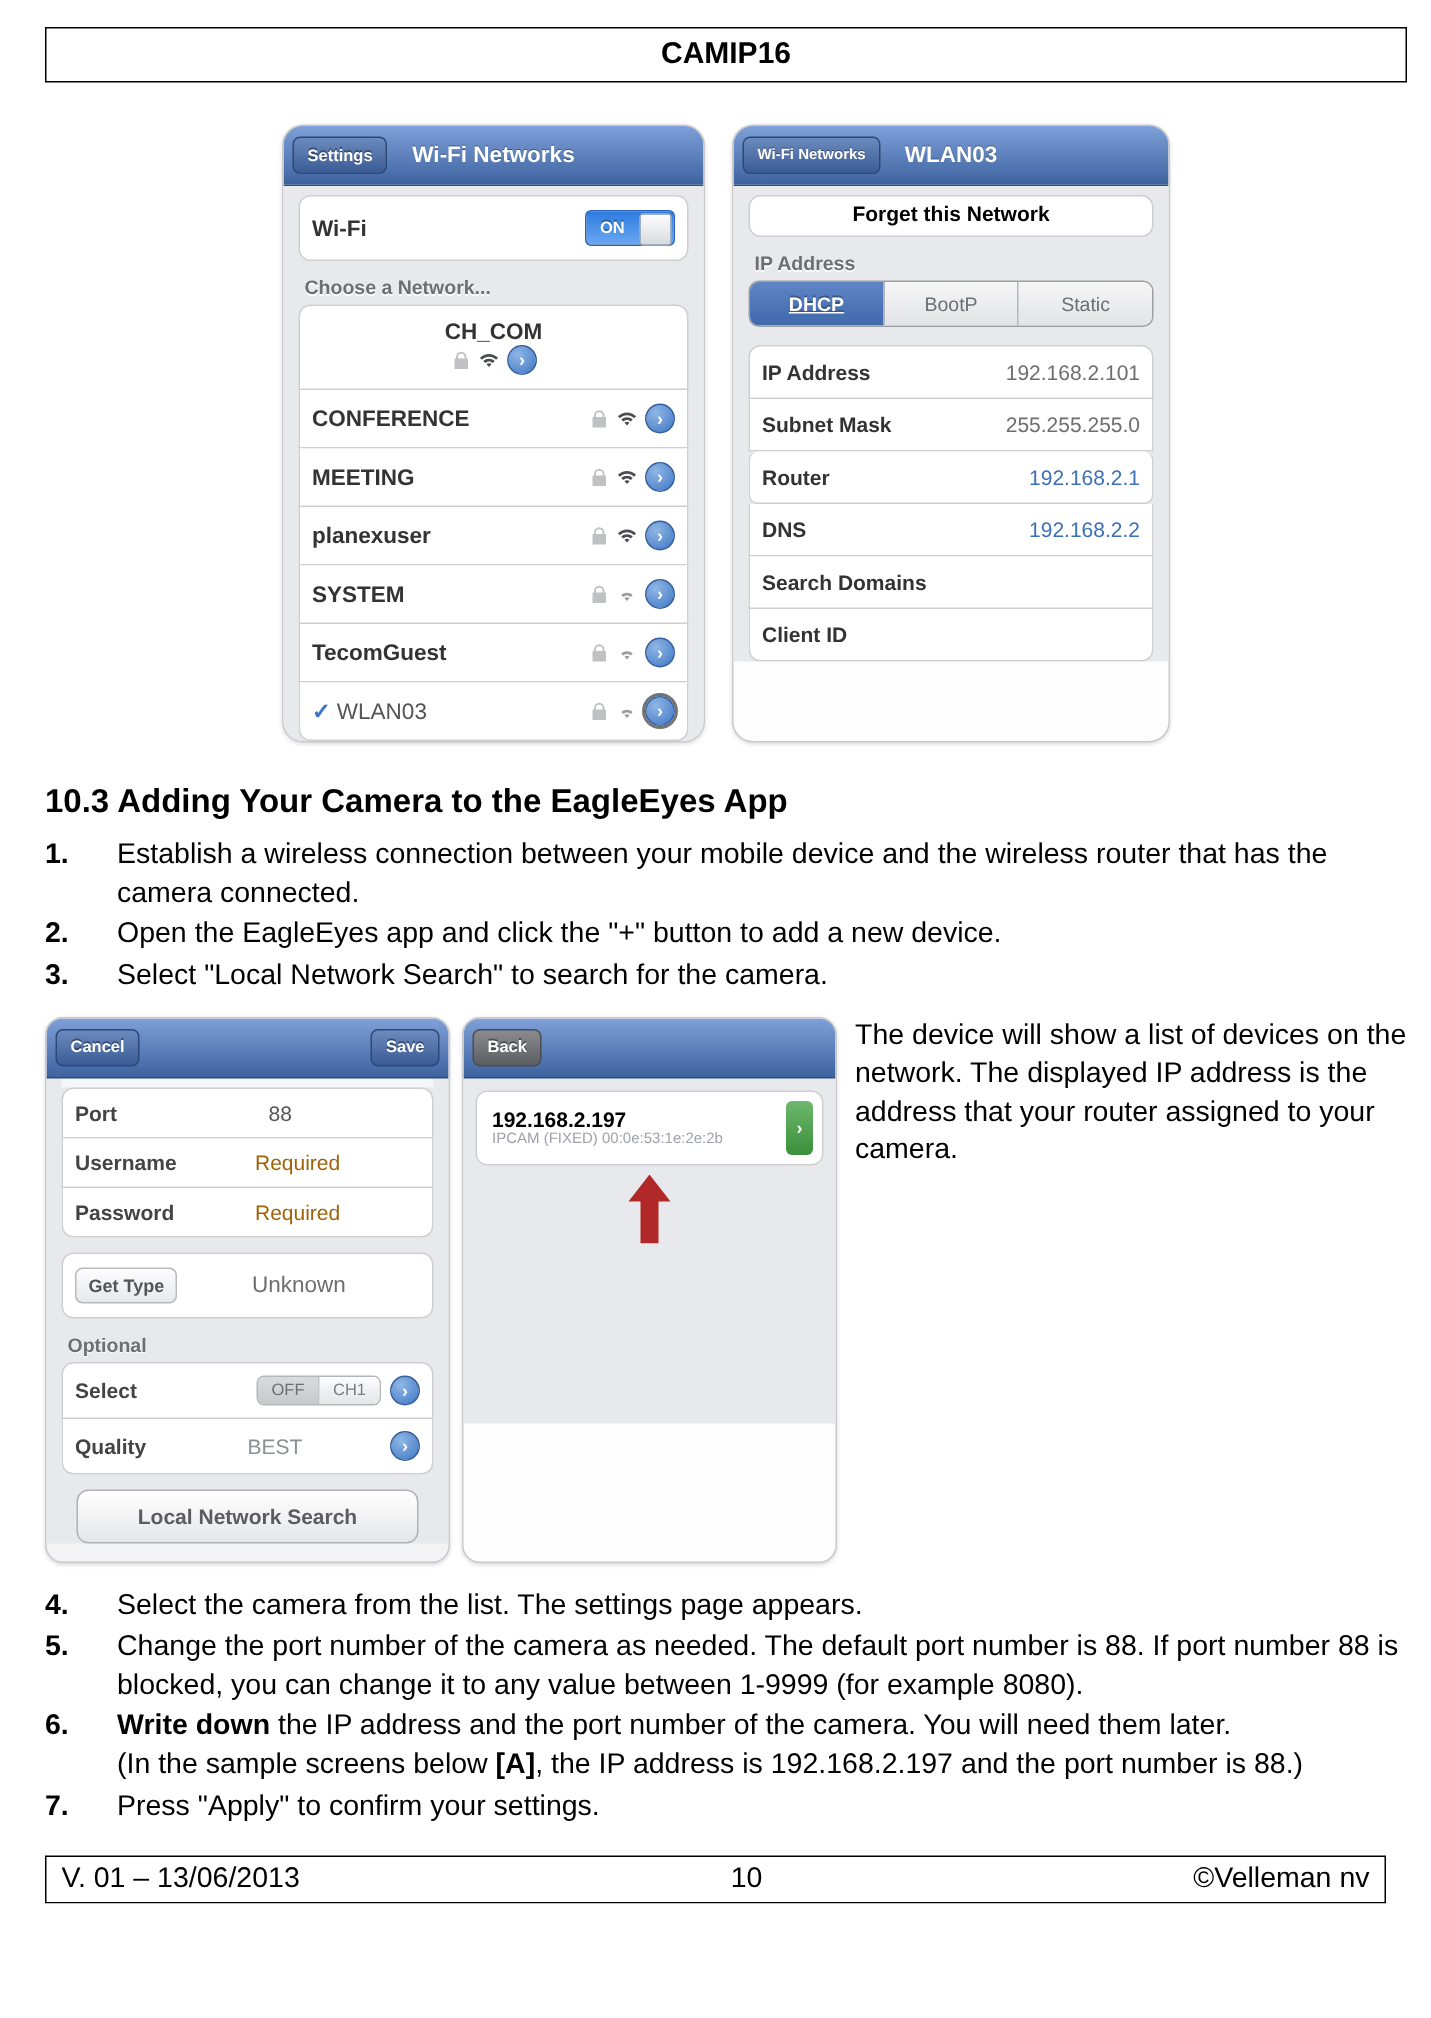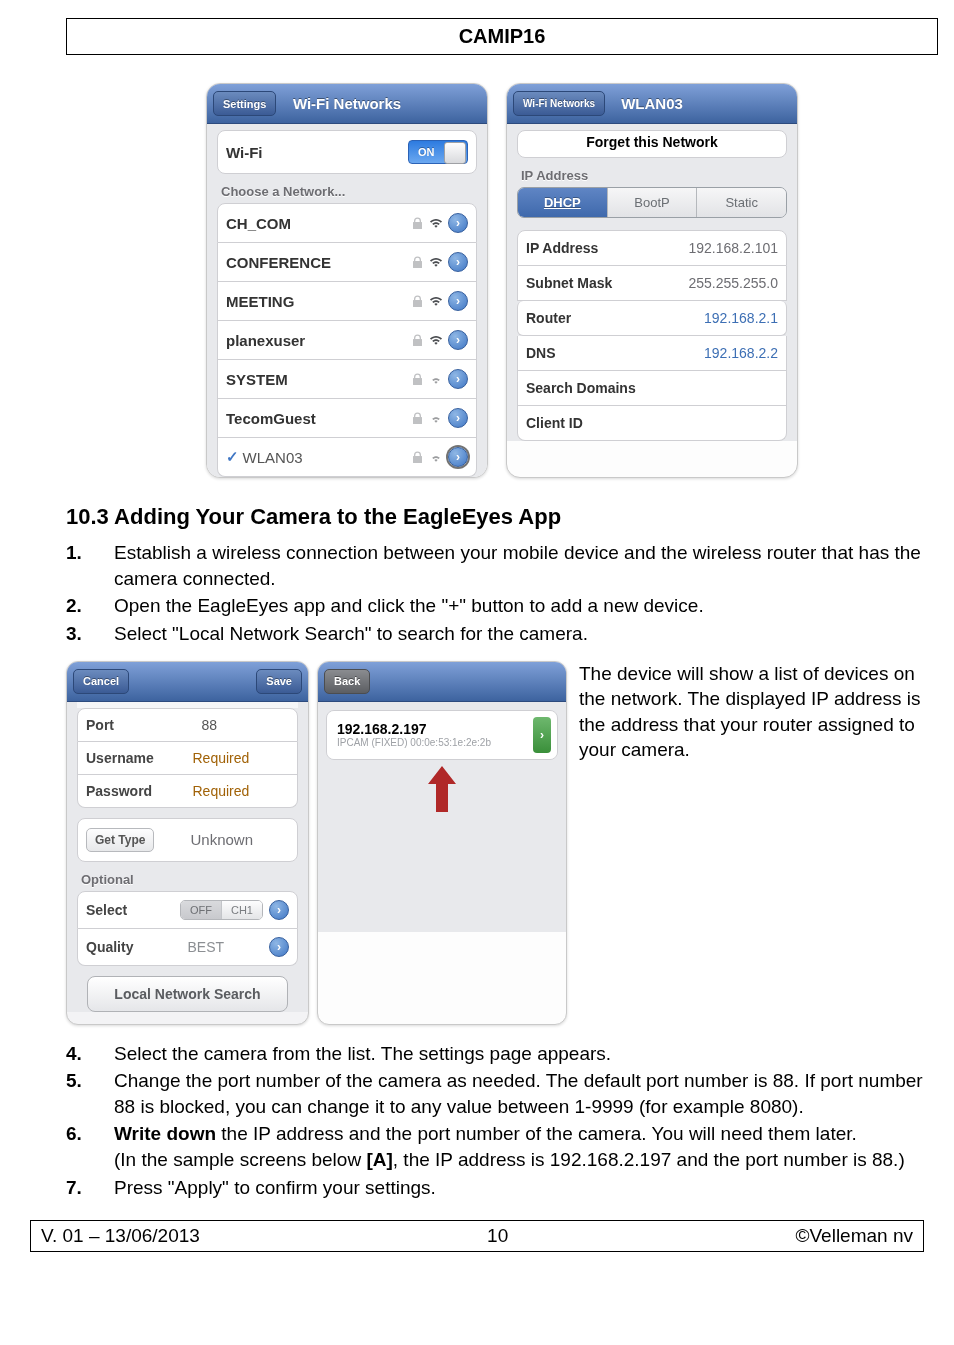--- a/index.html
+++ b/index.html
@@ -1,38 +1,38 @@
 <!DOCTYPE html>
 <html><head>
 <meta charset="utf-8">
 <style>
   * { box-sizing: border-box; margin: 0; padding: 0; }
   body { font-family: Verdana, Geneva, sans-serif; background: #fff; color: #000; width: 954px; }
-  .page { padding: 18px 16px 10px 30px; margin-left: 36px; }
+  .page { padding: 18px 16px 10px 30px; }
   .hdr-title { border: 1px solid #000; padding: 6px 0; }
   .hdr-title-inner { font-weight: bold; text-align: center; font-size: 20px; }
   .fig1-wrap { display: flex; gap: 18px; justify-content: center; margin: 28px 0 26px 0; }
   .ios-card { border: 1px solid #c9c9c9; border-radius: 14px; background: #fdfdfd; box-shadow: 0 1px 3px rgba(0,0,0,0.15); overflow: hidden; font-family: "Helvetica Neue", Arial, sans-serif; }
   .ios-nav { height: 40px; background: linear-gradient(#7fa0d8, #3d639f); border-bottom: 1px solid #2d4b7e; display: flex; align-items: center; position: relative; color: #fff; font-weight: bold; }
   .ios-nav .title { flex: 1; text-align: center; font-size: 15px; text-shadow: 0 -1px 0 rgba(0,0,0,0.4); }
   .nav-btn { position: absolute; left: 6px; top: 7px; height: 25px; padding: 0 9px; display: flex; align-items: center; font-size: 11px; background: linear-gradient(#6b8bbe, #3b5b95); border: 1px solid #2c4878; border-radius: 5px; color: #fff; text-shadow: 0 -1px 0 rgba(0,0,0,0.4); }
   .nav-btn.right { left: auto; right: 6px; }
   .wifi-card { width: 282px; }
   .section-gray { background: #e8e9ec; padding: 6px 10px 0 10px; }
   .ios-row { display: flex; align-items: center; background: #fff; border: 1px solid #cfcfd3; padding: 9px 8px; font-size: 15px; }
   .ios-row.top { border-radius: 8px 8px 0 0; }
   .ios-row.bot { border-radius: 0 0 8px 8px; border-top: none; }
   .ios-row.solo { border-radius: 8px; }
   .cell-label { flex: 1; font-weight: bold; color: #333; }
   .cell-val { color: #6d6d72; }
   .toggle-on { width: 60px; height: 24px; background: linear-gradient(#2d7be0,#6ba8f0); border: 1px solid #2b62b6; border-radius: 4px; position: relative; color: #fff; font-size: 11px; font-weight: bold; display: flex; align-items: center; padding-left: 9px; text-shadow: 0 -1px 0 rgba(0,0,0,0.3); }
   .toggle-on::after { content: ""; position: absolute; right: 1px; top: 1px; width: 20px; height: 20px; background: linear-gradient(#fdfdfe,#d9dadd); border: 1px solid #9fa1a5; border-radius: 3px; }
   .group-head { font-size: 13px; font-weight: bold; color: #6d6d72; padding: 10px 2px 4px 4px; text-shadow: 0 1px 0 #fff; }
   .net-list .ios-row { border-top: none; }
-  .net-list .ios-row:first-child { border-top: 1px solid #cfcfd3; border-radius: 8px 8px 0 0; }
+  .net-list .ios-row:first-child { border-top: 1px solid #cfcfd3; border-radius: 8px 8px 0 0; flex-direction: column; }
   .net-list .ios-row:last-child { border-radius: 0 0 8px 8px; }
   .icons { display: flex; align-items: center; gap: 5px; }
   .lock-ic, .wifi-ic { width: 14px; height: 14px; display: inline-flex; align-items: center; justify-content: center; }
   .disclosure { width: 20px; height: 20px; border-radius: 50%; background: radial-gradient(circle at 35% 30%, #8fb7e5, #3f76c4); border: 1px solid #365f9e; color: #fff; font-size: 12px; font-weight: bold; display: inline-flex; align-items: center; justify-content: center; }
   .disclosure.sel { box-shadow: 0 0 0 2px rgba(0,0,0,0.55); }
   .check { color: #3f76c4; font-weight: bold; margin-right: 4px; }
   .wlan-card { width: 292px; }
   .forget { text-align: center; font-weight: bold; padding: 3px 0 7px 0; font-size: 14px; }
   .seg { display: flex; border: 1px solid #9aa0a6; border-radius: 7px; overflow: hidden; }
   .seg > div { flex: 1; text-align: center; padding: 7px 0; font-size: 13px; color: #6b6f74; border-left: 1px solid #b5b8bc; background: linear-gradient(#f6f6f7,#e2e3e6); }
@@ -41,21 +41,21 @@
   .kv .ios-row { font-size: 14px; }
   .kv .ios-row.high { background: #fff; border: 1px solid #cfcfd3; }
   .outline { border: 1.5px solid #000; border-radius: 6px; }
   h2.sect { font-size: 22px; font-weight: bold; margin: 8px 0 10px 0; }
   .num-list { list-style: none; }
   .num-list > li { display: flex; margin: 2px 0; font-size: 19px; line-height: 1.35; }
   .num-list .n { font-weight: bold; min-width: 48px; }
   .num-list .n-body { flex: 1; }
   .fig2-row { display: flex; gap: 8px; margin: 14px 0 16px 0; }
   .fig2-side { flex: 1; font-size: 19px; line-height: 1.35; padding-left: 4px; }
-  .dev-card { width: 243px; border-radius: 12px; background: #f3f3f5; }
+  .dev-card { width: 270px; border-radius: 12px; background: #f3f3f5; }
   .dev-list .ios-row { border-top: none; font-size: 14px; padding: 8px 8px; }
   .dev-list .ios-row:first-child { border-top: 1px solid #cfcfd3; border-radius: 8px 8px 0 0; }
   .dev-list .ios-row:last-child { border-radius: 0 0 8px 8px; }
   .dev-list .cell-label { font-weight: bold; color: #444; }
   .dev-list .cell-val { color: #a16207; }
   .rq { color: #b6b8bc; }
   .gettype { border: 1px solid #b7b9bd; border-radius: 5px; padding: 4px 8px; font-size: 12px; background: linear-gradient(#fdfdfe,#e7e8ea); color: #555; font-weight: bold; }
   .seg-small { display: inline-flex; border: 1px solid #b4b6ba; border-radius: 5px; overflow: hidden; font-size: 11px; }
   .seg-small > span { padding: 3px 9px; background: linear-gradient(#fdfdfe,#e4e5e7); color: #7a7d81; border-left: 1px solid #c3c5c9; }
   .seg-small > span:first-child { border-left: none; }

